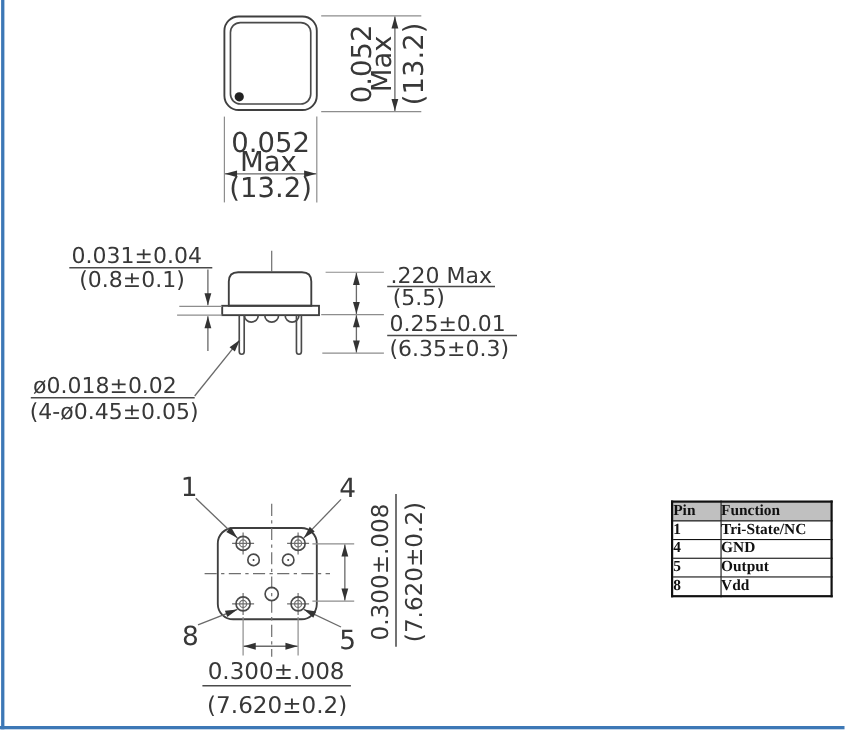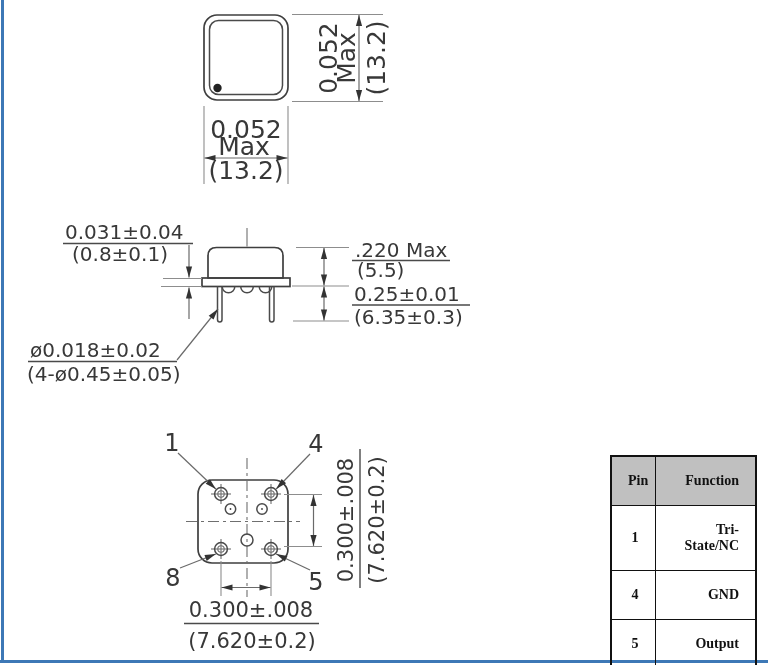--- a/index.html
+++ b/index.html
@@ -14,22 +14,22 @@
   .outline{stroke:#3f3f3f;stroke-width:1.7;fill:none;}
   .outline2{stroke:#4a4a4a;stroke-width:1.5;fill:none;}
   .dim{stroke:#6a6a6a;stroke-width:1.2;fill:none;}
   .ext{stroke:#8d8d8d;stroke-width:1.1;fill:none;}
   .bar{stroke:#4a4a4a;stroke-width:1.4;fill:none;}
   .cline{stroke:#6f6f6f;stroke-width:1.1;fill:none;}
   .dash{stroke-dasharray:11 4 3 4;}
   .pin-table{position:absolute;left:610px;top:455px;width:145px;border-collapse:collapse;
              font-family:"Liberation Serif",serif;font-weight:bold;font-size:14px;color:#111;
              border:2.2px solid #111;table-layout:fixed;}
-  .pin-table td,.pin-table th{border:1.6px solid #111;text-align:right;height:16px;
-             padding:16px;line-height:16px;}
+  .pin-table td,.pin-table th{border:1.6px solid #111;text-align:left;height:16px;
+             padding:0;line-height:16px;}
   .pin-table col.c1{width:44px;}
   .pin-table col.c2{width:101px;}
 </style>
 </head>
 <body>
 
 <div class="page">
 
   <div class="edge" style="left:1px;top:0;width:2.5px;height:663px;background:#3d78b6;"></div>
   <div class="edge" style="left:0;top:660px;width:768px;height:3px;background:#3d78b6;"></div>

